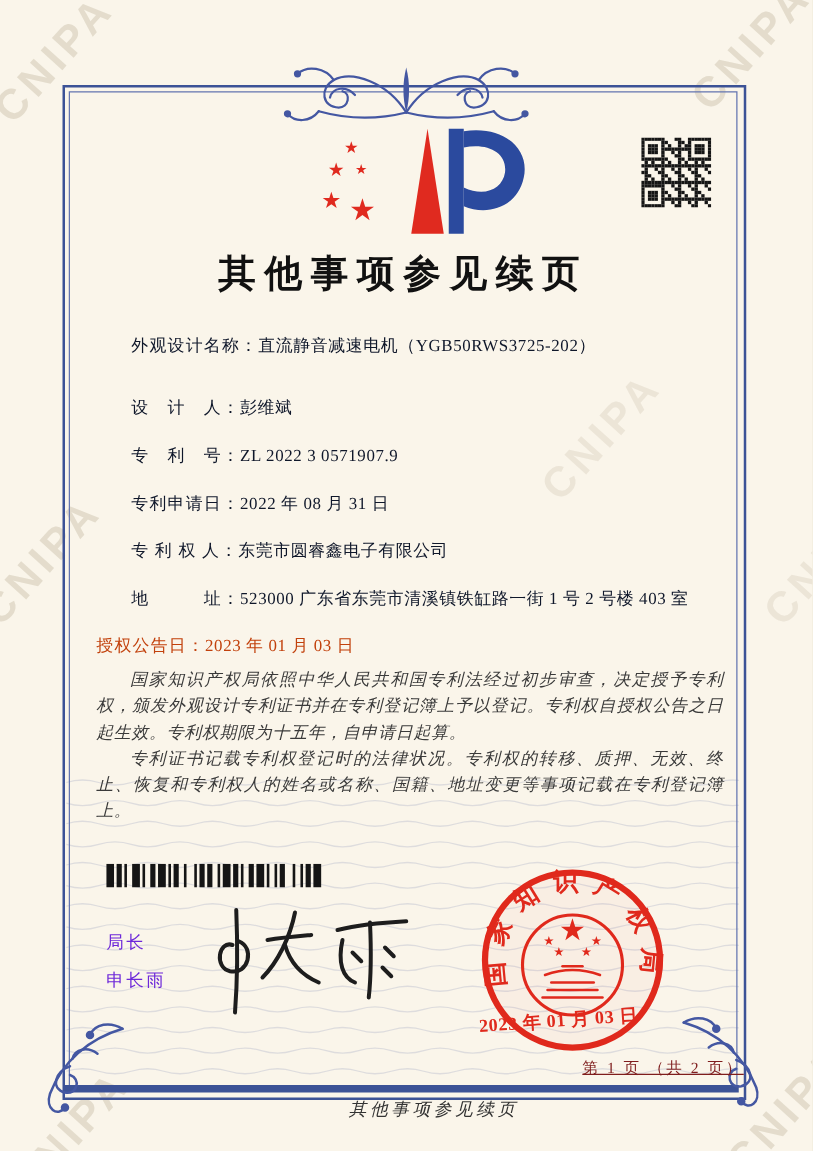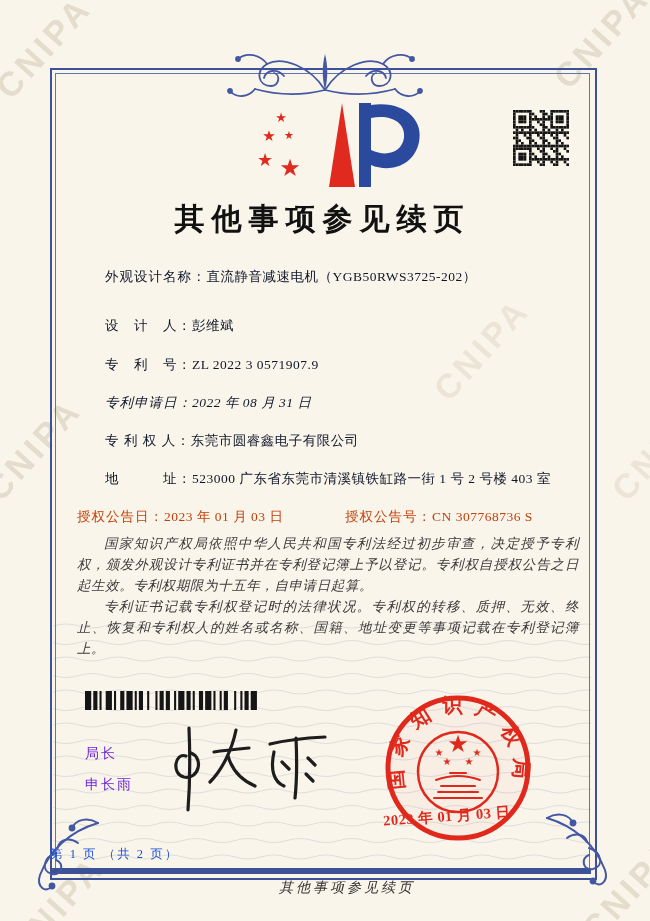--- a/index.html
+++ b/index.html
@@ -38,22 +38,22 @@
     font-size:14px;letter-spacing:2px;color:#6d28d9;
   }
   .sig-title{top:745px;}
   .sig-name{top:776px;}
   .seal-date{
     position:absolute;left:383px;top:806px;width:160px;
     color:#e0291c;font-size:14.5px;letter-spacing:0.5px;font-weight:bold;
     transform:rotate(-4deg);white-space:nowrap;
   }
   .page-info{
-    position:absolute;left:50px;top:846px;width:545px;text-align:left;
-    font-size:12.5px;letter-spacing:2px;color:#1d4ed8;
+    position:absolute;left:50px;top:846px;width:545px;text-align:right;
+    font-size:12.5px;letter-spacing:2px;color:#7f1d1d;text-decoration:underline;
   }
   .cont-note{
     position:absolute;left:0;top:879px;width:650px;text-align:center;
     font-size:14px;letter-spacing:3px;color:#333;font-style:italic;padding-left:22px;
   }
   svg{position:absolute;}
   .orn{color:#4457a2;}
 </style>
 </head>
 <body>
@@ -398,34 +398,31 @@
 
   <div class="frow" style="top:268px;">
     <span class="flabel">外观设计名称：</span><span class="fvalue">直流静音减速电机（YGB50RWS3725-202）</span>
   </div>
   <div class="frow" style="top:317px;">
     <span class="flabel">设　计　人：</span><span class="fvalue">彭维斌</span>
   </div>
   <div class="frow" style="top:356px;">
     <span class="flabel">专　利　号：</span><span class="fvalue">ZL 2022 3 0571907.9</span>
   </div>
-  <div class="frow" style="top:394px;font-style:italic;">
+  <div class="frow" style="top:394px;">
     <span class="flabel">专利申请日：</span><span class="fvalue">2022 年 08 月 31 日</span>
   </div>
   <div class="frow" style="top:432px;">
     <span class="flabel">专 利 权 人：</span><span class="fvalue">东莞市圆睿鑫电子有限公司</span>
   </div>
   <div class="frow" style="top:470px;font-family:Liberation Serif, serif;">
     <span class="flabel">地　　　址：</span><span class="fvalue">523000 广东省东莞市清溪镇铁缸路一街 1 号 2 号楼 403 室</span>
   </div>
   <div class="frow2" style="left:77px;top:508px;">
     <span class="flabel">授权公告日：</span><span class="fvalue">2023 年 01 月 03 日</span>
-  </div>
-  <div class="frow2" style="left:345px;top:508px;">
-    <span class="flabel">授权公告号：</span><span class="fvalue">CN 307768736 S</span>
   </div>
 
   <div class="body-text">
     <p>国家知识产权局依照中华人民共和国专利法经过初步审查，决定授予专利权，颁发外观设计专利证书并在专利登记簿上予以登记。专利权自授权公告之日起生效。专利权期限为十五年，自申请日起算。</p>
     <p>专利证书记载专利权登记时的法律状况。专利权的转移、质押、无效、终止、恢复和专利权人的姓名或名称、国籍、地址变更等事项记载在专利登记簿上。</p>
   </div>
 
   <svg id="barcode" style="left:85px;top:691px;" width="174" height="19">
       <rect x="0" y="0" width="6.214285714285715" height="19" fill="#151515"></rect>
       <rect x="8.285714285714286" y="0" width="4.142857142857143" height="19" fill="#151515"></rect>

